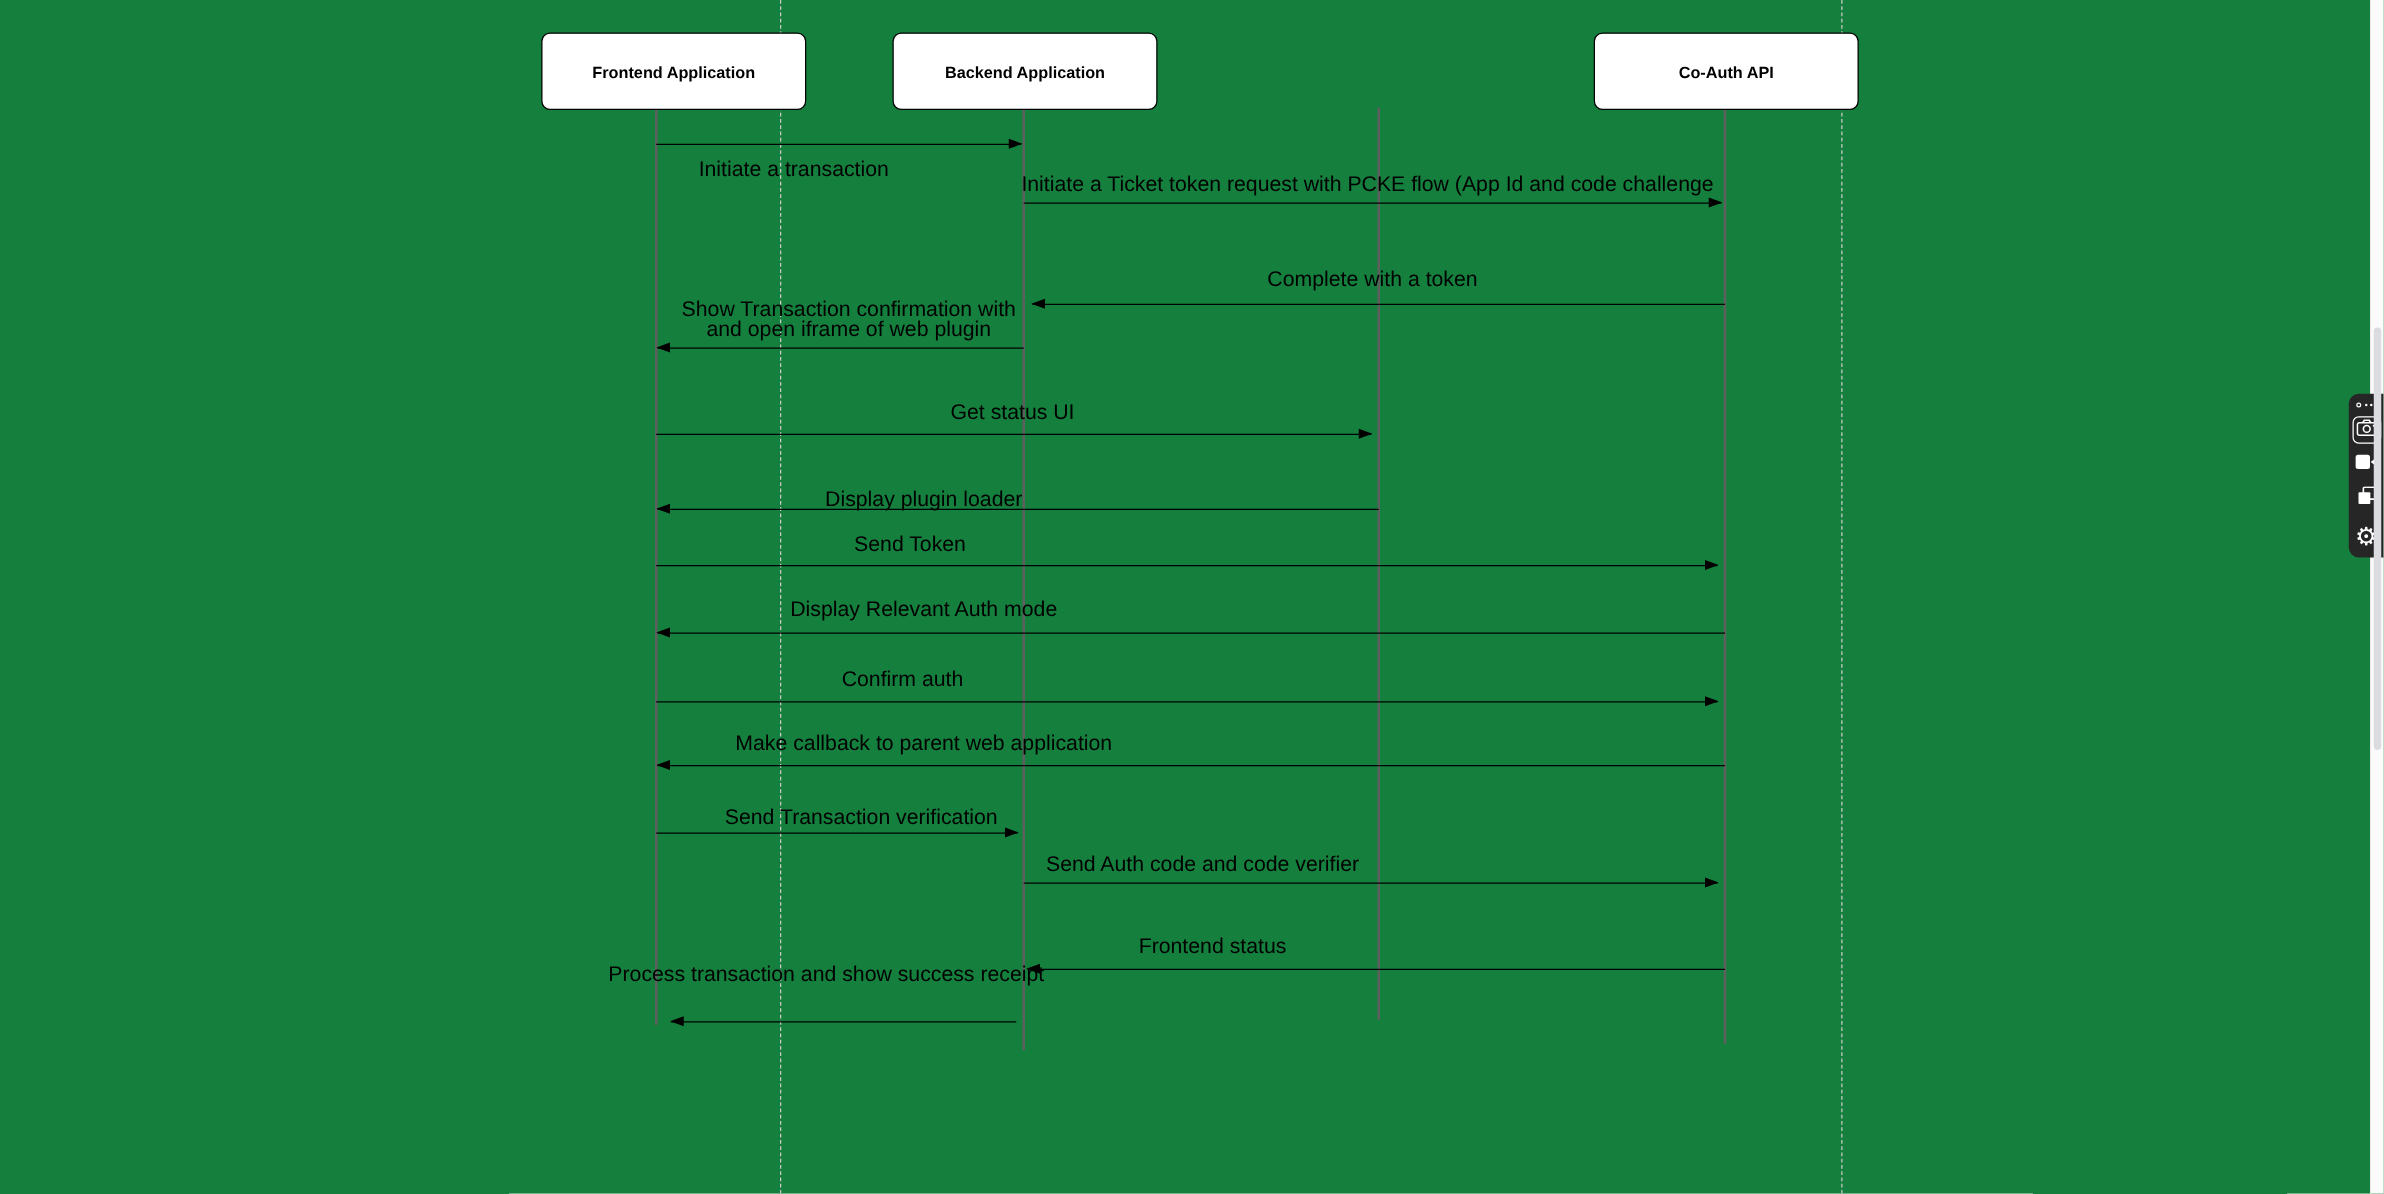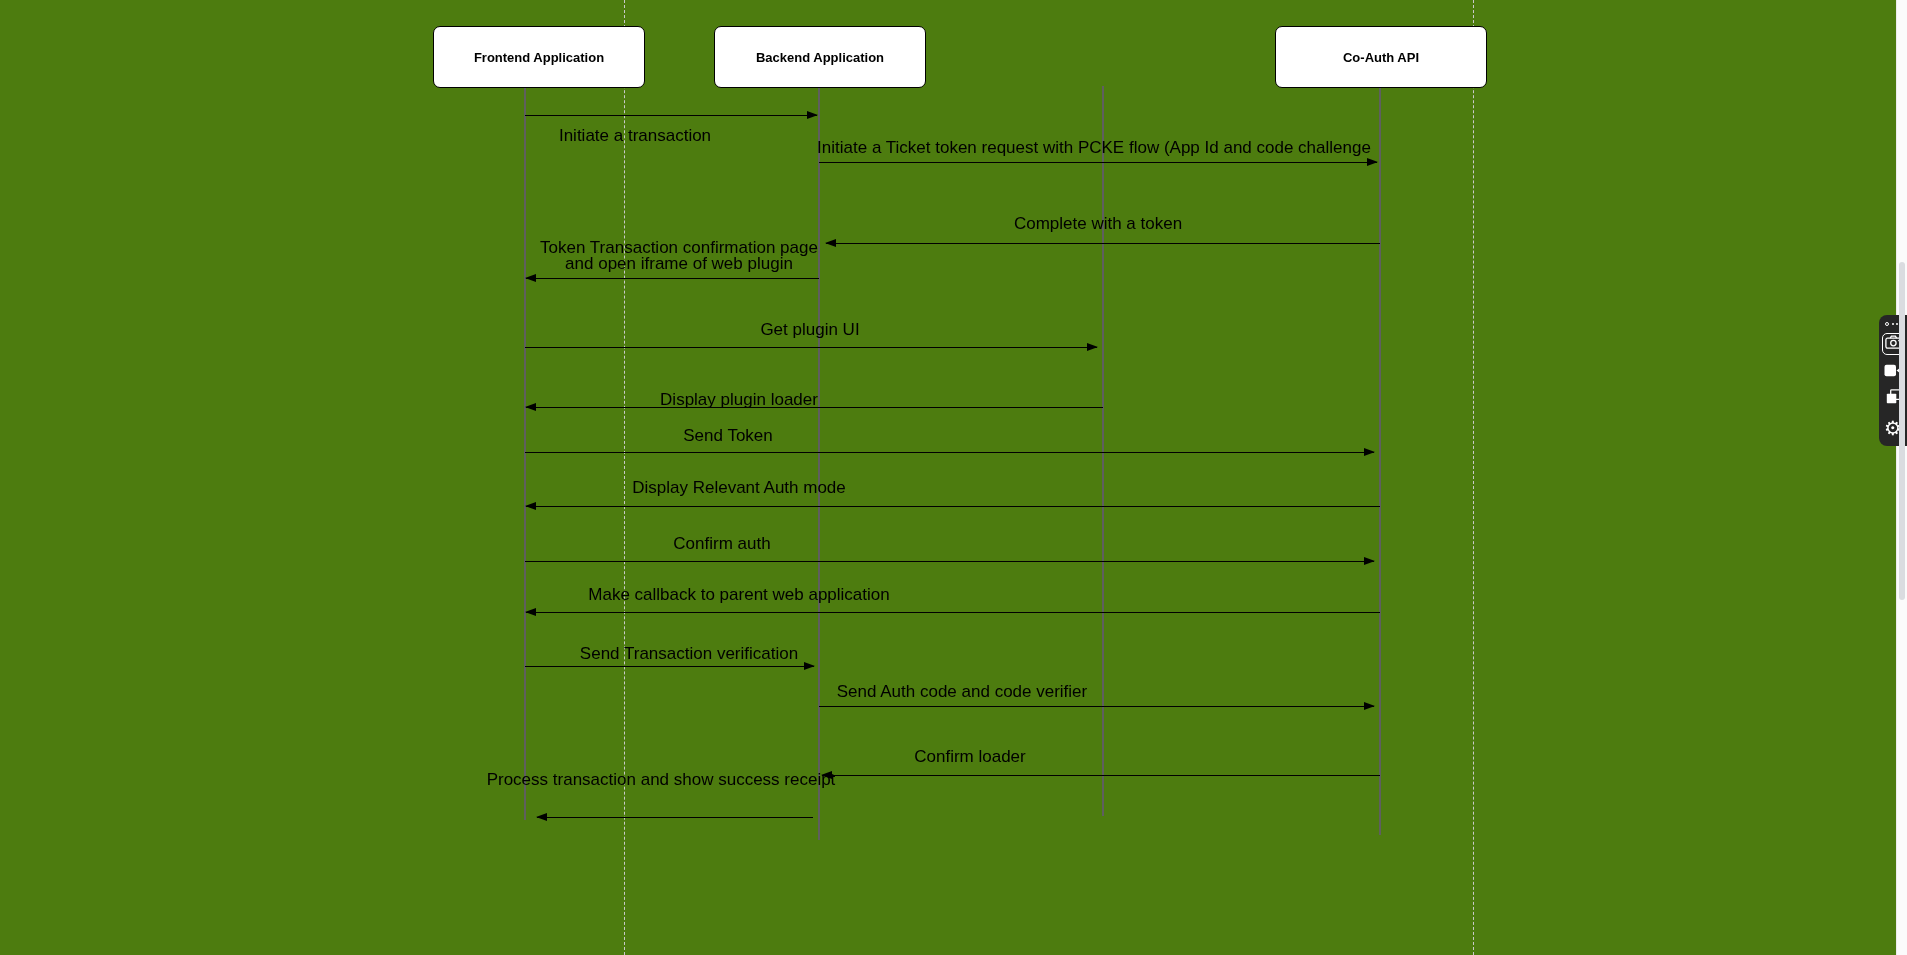--- a/index.html
+++ b/index.html
@@ -1,16 +1,16 @@
 <!DOCTYPE html>
 <html><head>
 <meta charset="utf-8">
 <style>
   html,body{margin:0;padding:0;background:#fff;}
-  #screen{position:relative;width:1907px;height:955px;background:#4d7c0f;overflow:hidden;
+  #screen{position:relative;width:1907px;height:955px;background:#15803d;overflow:hidden;
           font-family:"Liberation Sans",sans-serif;}
 
   
   .guide{position:absolute;top:0;height:955px;width:0;border-left:1px dashed #c9c9c9;z-index:0;}
 
   
   .actor{position:absolute;top:26px;width:210px;height:60px;background:#fff;border:1px solid #000;
          border-radius:7px;display:flex;align-items:center;justify-content:center;z-index:6;}
   .actor span{font-size:13px;font-weight:bold;color:#000;text-align:center;}
 
@@ -106,30 +106,30 @@
   <div class="msg" style="left:822px;top:775px;width:558px">
       <span class="ah l"></span>
     </div>
   <div class="msg" style="left:537px;top:817px;width:276px">
       <span class="ah l"></span>
     </div>
 
   <div class="mlbl" style="left:635px;top:126px">Initiate a transaction</div>
   <div class="mlbl" style="left:1094px;top:138px">Initiate a Ticket token request with PCKE flow (App Id and code challenge</div>
   <div class="mlbl" style="left:1098px;top:214px">Complete with a token</div>
-  <div class="mlbl wrap" style="left:679px;top:240px">Token Transaction confirmation page and open iframe of web plugin</div>
-  <div class="mlbl" style="left:810px;top:320px">Get plugin UI</div>
+  <div class="mlbl wrap" style="left:679px;top:240px">Show Transaction confirmation with and open iframe of web plugin</div>
+  <div class="mlbl" style="left:810px;top:320px">Get status UI</div>
   <div class="mlbl" style="left:739px;top:390px">Display plugin loader</div>
   <div class="mlbl" style="left:728px;top:426px">Send Token</div>
   <div class="mlbl" style="left:739px;top:478px">Display Relevant Auth mode</div>
   <div class="mlbl" style="left:722px;top:534px">Confirm auth</div>
   <div class="mlbl" style="left:739px;top:585px">Make callback to parent web application</div>
   <div class="mlbl" style="left:689px;top:644px">Send Transaction verification</div>
   <div class="mlbl" style="left:962px;top:682px">Send Auth code and code verifier</div>
-  <div class="mlbl" style="left:970px;top:747px">Confirm loader</div>
+  <div class="mlbl" style="left:970px;top:747px">Frontend status</div>
   <div class="mlbl" style="left:661px;top:770px">Process transaction and show success receipt</div>
 
   <div class="sb-track"></div>
 
   <div class="cap-panel">
     <div class="mini-row">
       <span class="mini-dot"></span>
       <span class="mini-ellipsis">
           <i></i>
           <i></i>

